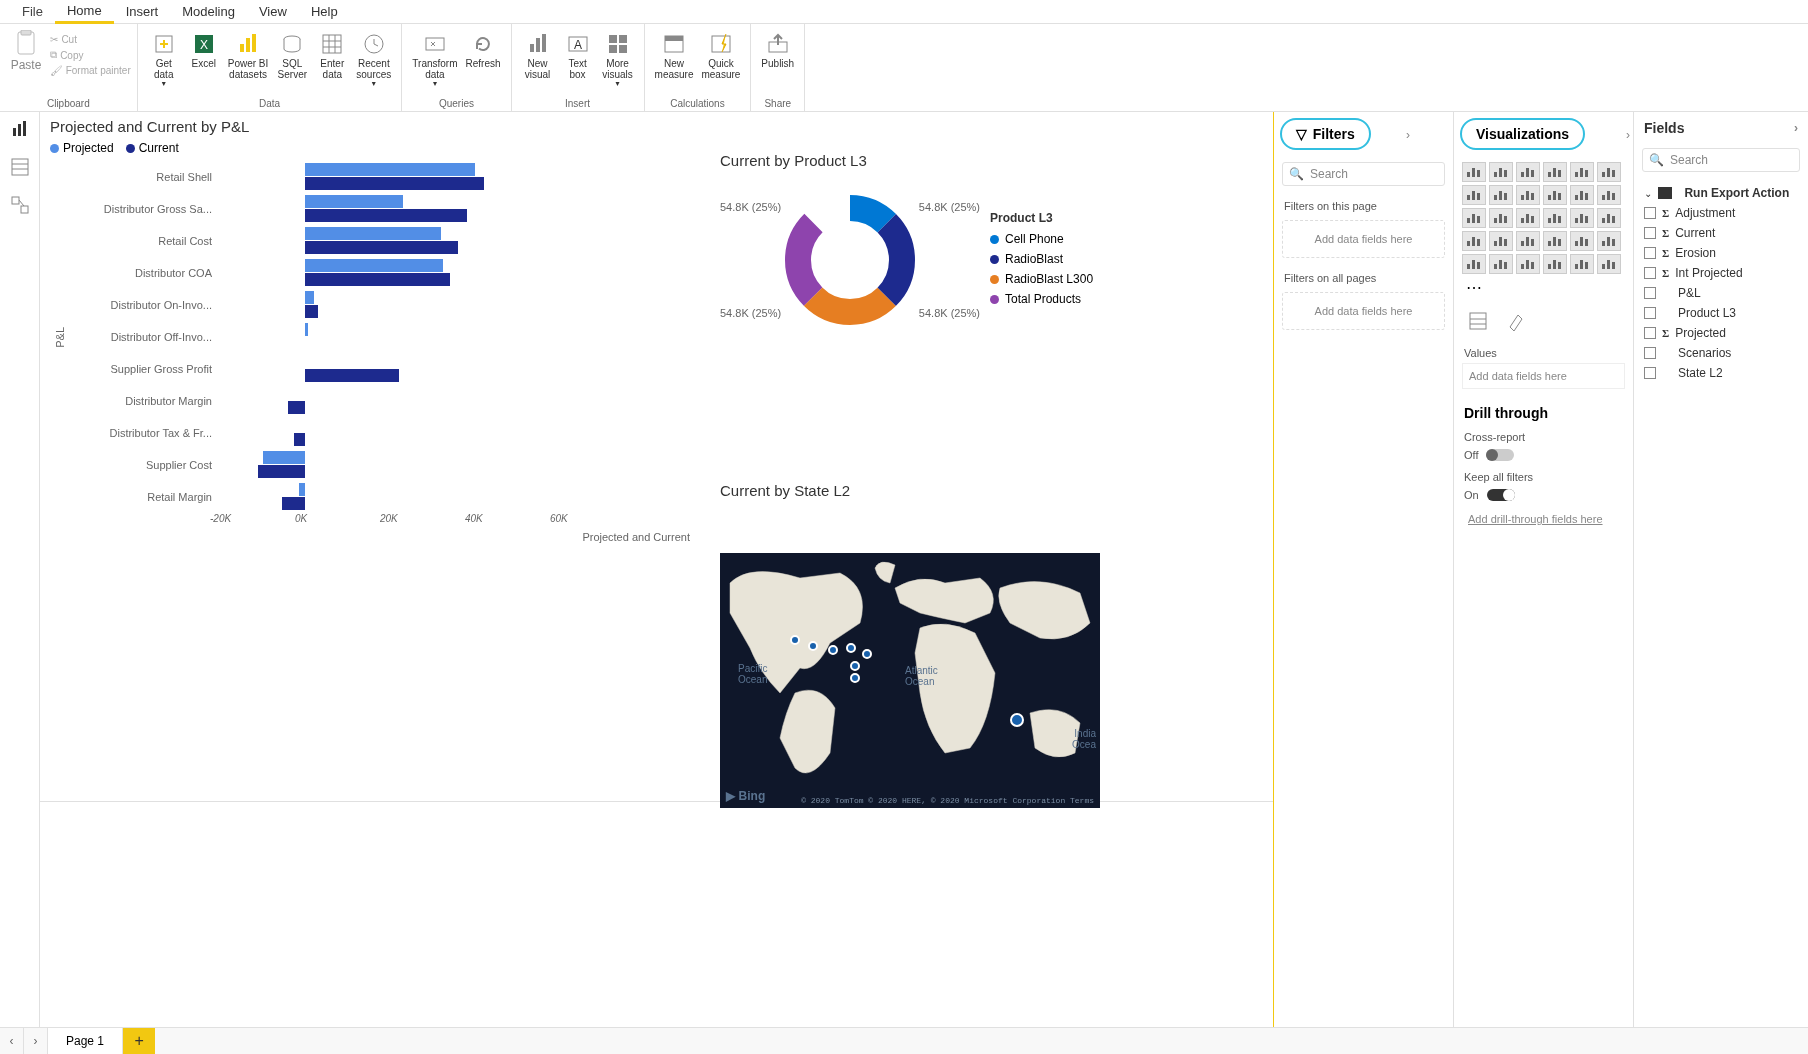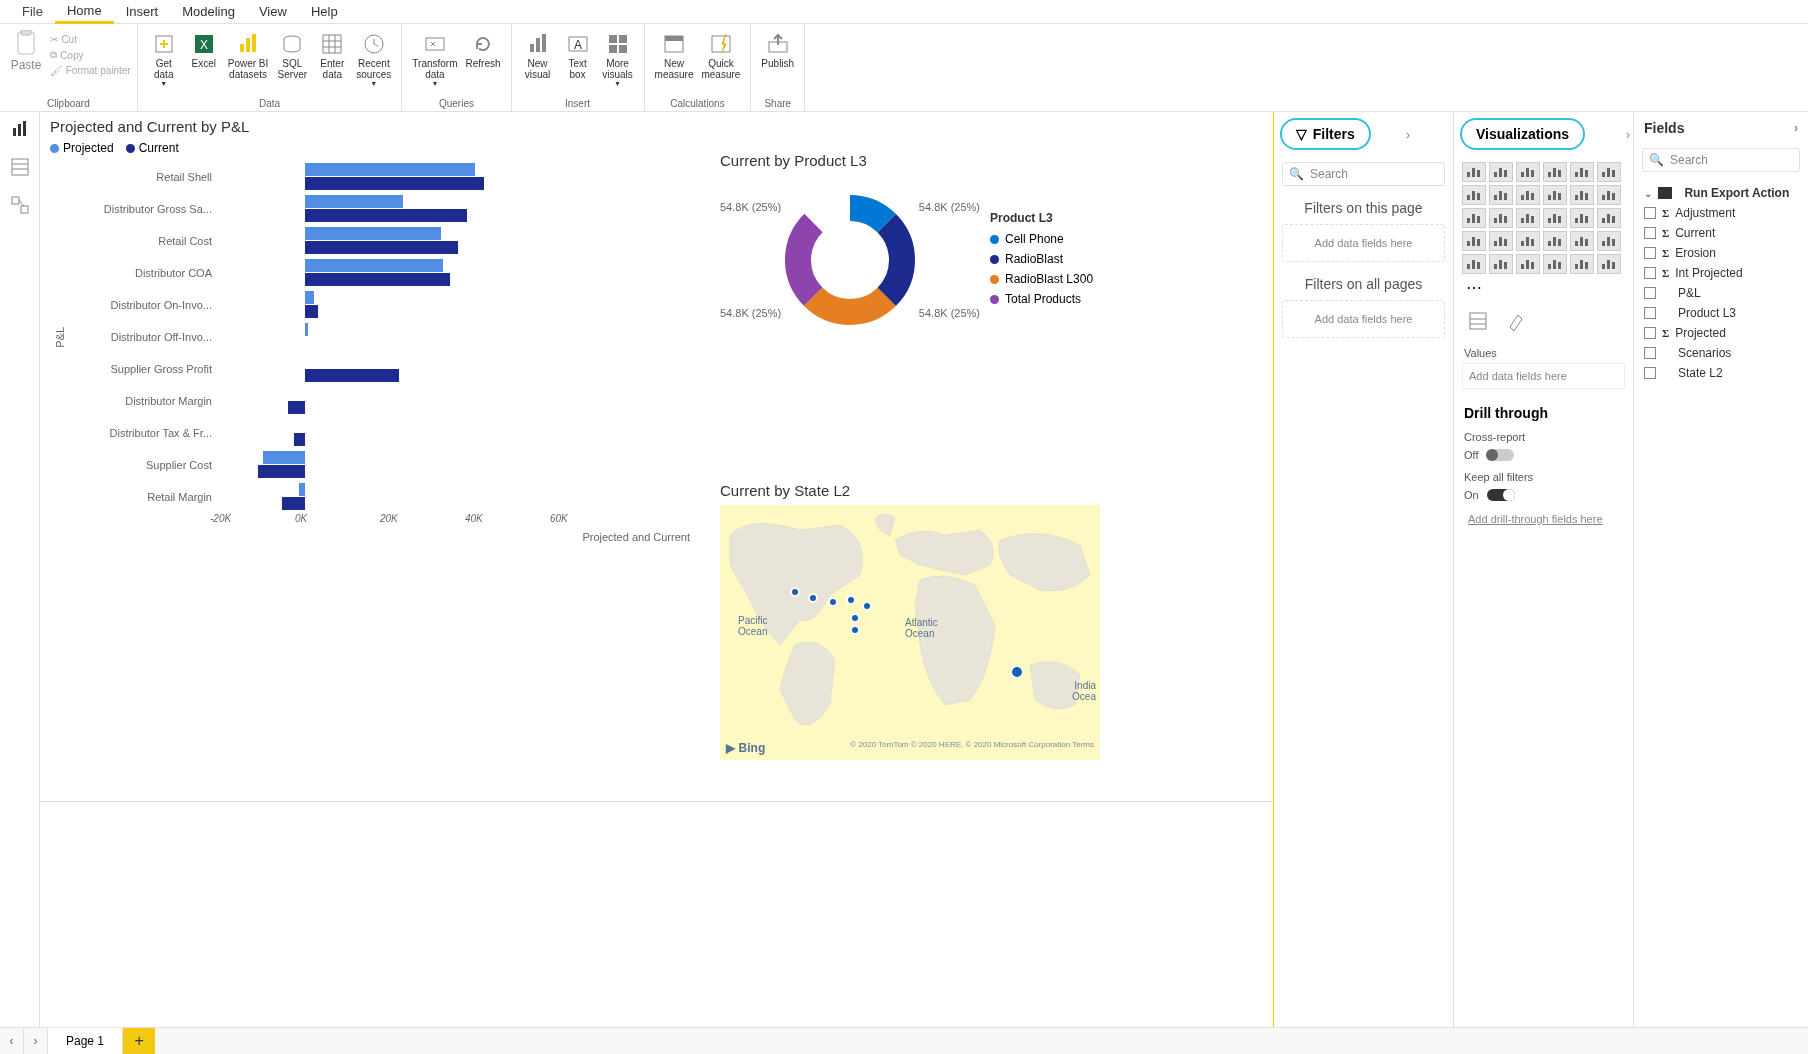--- a/index.html
+++ b/index.html
@@ -24,21 +24,21 @@
     .left-rail { width: 40px; border-right: 1px solid #e0e0e0; padding-top: 6px; display: flex; flex-direction: column; align-items: center; gap: 16px; }
     .rail-icon { width: 22px; height: 22px; cursor: pointer; display: flex; align-items: center; justify-content: center; color: #555; }
     .canvas { flex: 1; position: relative; background: #fff; overflow: hidden; }
     .report-frame { position: absolute; left: 0; top: 0; width: 1240px; height: 690px; border-right: 1px solid #e0e0e0; border-bottom: 1px solid #e0e0e0; }
     .filters-pane { width: 180px; border-left: 1px solid #f2c811; }
     .viz-pane { width: 180px; border-left: 1px solid #e0e0e0; }
     .fields-pane { width: 175px; border-left: 1px solid #e0e0e0; }
     .pane-header { display: flex; align-items: center; justify-content: space-between; padding: 8px 10px; font-size: 14px; color: #333; font-weight: 600; }
     .pill-header { border: 2px solid #33bfe0; border-radius: 20px; padding: 6px 14px; display: inline-flex; align-items: center; gap: 6px; margin: 6px 6px 8px 6px; font-size: 14px; font-weight: 600; }
     .search-box { margin: 4px 8px; border: 1px solid #e0e0e0; border-radius: 3px; display: flex; align-items: center; padding: 4px 6px; font-size: 12px; color: #888; gap: 6px; }
-    .filter-section-label { font-size: 14px; color: #555; padding: 10px 10px 4px 10px; text-align: center; }
+    .filter-section-label { font-size: 11px; color: #555; padding: 10px 10px 4px 10px; }
     .dropzone { margin: 4px 8px; border: 1px dashed #ddd; border-radius: 3px; font-size: 11px; color: #888; text-align: center; padding: 12px 4px; }
     .viz-grid { display: grid; grid-template-columns: repeat(6, 24px); gap: 3px; padding: 4px 8px; }
     .viz-tile { width: 24px; height: 20px; background: #e7e7e7; border: 1px solid #ccc; cursor: pointer; display: flex; align-items: center; justify-content: center; }
     .viz-format-row { display: flex; gap: 14px; padding: 8px 12px; }
     .viz-format-btn { width: 24px; height: 24px; cursor: pointer; display: flex; align-items: center; justify-content: center; color: #666; }
     .viz-section-label { font-size: 11px; color: #555; padding: 6px 10px 2px 10px; }
     .dropfield { margin: 2px 8px; border: 1px solid #eee; font-size: 11px; color: #888; padding: 6px 6px; }
     .drill-header { font-size: 14px; font-weight: 600; padding: 14px 10px 4px 10px; }
     .toggle-row { display: flex; align-items: center; gap: 8px; padding: 4px 10px; font-size: 11px; color: #555; }
     .toggle { width: 28px; height: 12px; border-radius: 8px; background: #ccc; position: relative; }
@@ -56,25 +56,25 @@
     .bar-row { display: flex; align-items: center; }
     .bar-label { width: 150px; text-align: right; font-size: 11px; color: #666; padding-right: 8px; }
     .bar-track { flex: 1; position: relative; height: 32px; }
     .bar { position: absolute; height: 13px; }
     .bar.proj { background: #528ee6; top: 2px; }
     .bar.curr { background: #1d2a8e; top: 16px; }
     .axis-labels { display: flex; font-size: 10px; color: #666; }
     .donut-labels { position: absolute; font-size: 11px; color: #666; }
     .product-legend-title { font-size: 12px; font-weight: 600; color: #333; padding-bottom: 4px; }
     .product-legend-item { display: flex; align-items: center; gap: 6px; font-size: 12px; padding: 3px 0; }
-    .map-container { width: 380px; height: 255px; background: #fef9c3; position: relative; overflow: hidden; }
+    .map-container { width: 380px; height: 255px; background: #0f172a; position: relative; overflow: hidden; margin-top: 48px; }
     .map-point { width: 10px; height: 10px; border-radius: 50%; background: #1861ac; border: 2px solid white; position: absolute; }
     .map-label { position: absolute; font-size: 10px; color: #5a7390; }
     .bing-logo { position: absolute; bottom: 5px; left: 6px; font-size: 12px; color: #5a7390; font-weight: 600; }
-    .map-attrib { position: absolute; bottom: 11px; right: 6px; font-size: 8px; color: #7a8da3; }
+    .map-attrib { position: absolute; bottom: 3px; right: 6px; font-size: 8px; color: #7a8da3; font-family: Liberation Mono, monospace; }
     
     .page-tabs { position: absolute; bottom: 0; left: 0; right: 0; height: 27px; border-top: 1px solid #e0e0e0; display: flex; align-items: stretch; background: #f8f8f8; }
     .nav-btn { width: 24px; display: flex; align-items: center; justify-content: center; color: #666; border-right: 1px solid #e0e0e0; cursor: pointer; font-size: 12px; }
     .page-tab { padding: 0 18px; display: flex; align-items: center; font-size: 12px; border-right: 1px solid #e0e0e0; cursor: pointer; background: #fff; }
     .add-tab { width: 32px; background: #f2c811; display: flex; align-items: center; justify-content: center; font-size: 16px; color: #333; cursor: pointer; }
     .collapse-icon { font-size: 12px; color: #888; cursor: pointer; }
     svg { display: block; }
     .land { fill: #e8e4d8; stroke: #d6d2c6; stroke-width: 0.5; }
   </style>
 </head>

